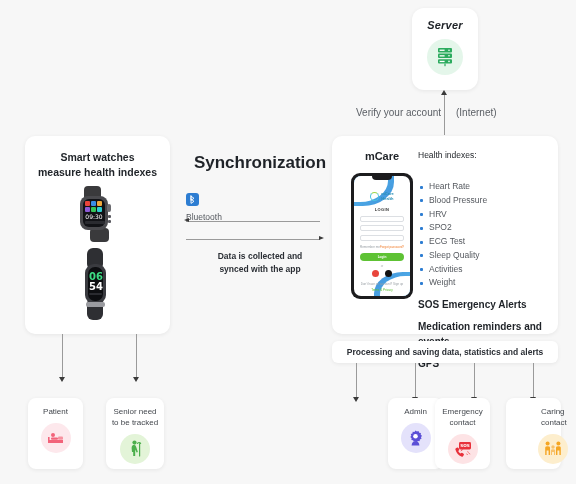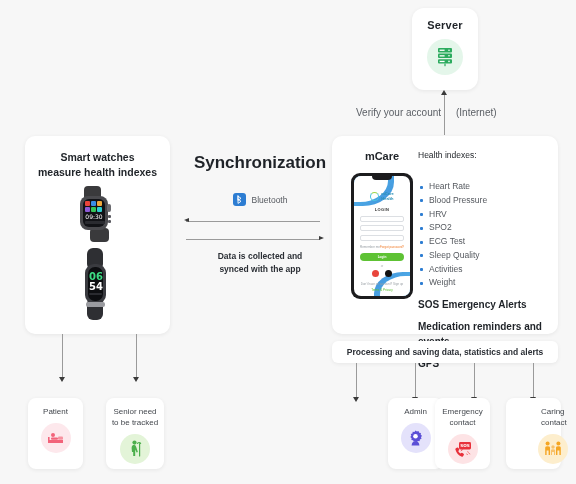--- a/index.html
+++ b/index.html
@@ -12,21 +12,21 @@
   #stage { position: relative; width: 576px; height: 484px; background: #f7f7f7; }
 
   .card {
     position: absolute;
     background: #ffffff;
     border-radius: 10px;
     box-shadow: 0 1px 4px rgba(0,0,0,0.07);
   }
 
   
-  #server-card { left: 412px; top: 8px; width: 66px; height: 82px; border-radius: 12px; }
+  #server-card { left: 412px; top: 8px; width: 66px; height: 82px; border-radius: 12px; font-style: italic; }
   #server-title {
     text-align: center; font-size: 11px; font-weight: bold; color: #1f2328;
     margin-top: 11px; letter-spacing: .2px;
   }
   #server-icon-wrap {
     width: 36px; height: 36px; border-radius: 50%;
     background: #e4f6ea; margin: 8px auto 0;
     display: flex; align-items: center; justify-content: center;
   }
 
@@ -51,21 +51,21 @@
   #watch1 { left: 35px; top: 50px; width: 74px; height: 56px; }
   #watch2 { left: 50px; top: 112px; width: 45px; height: 72px; }
 
   
   #sync-title {
     position: absolute; left: 186px; top: 153px; width: 148px;
     text-align: center; font-size: 17px; font-weight: bold; color: #1f2328;
   }
   #bt-row {
     position: absolute; left: 186px; top: 193px; width: 148px;
-    display: flex; align-items: center; justify-content: center; gap: 6px;
+    display: flex; align-items: flex-start; justify-content: center; gap: 6px; flex-direction: column;
   }
   #bt-icon {
     width: 13px; height: 13px; border-radius: 3px; background: #2d7dd2;
     display: flex; align-items: center; justify-content: center;
   }
   #bt-label { font-size: 8.5px; color: #55595f; }
 
   .h-arrow { position: absolute; height: 1px; background: #9a9a9a; }
   #arrow-left-line { left: 186px; top: 221px; width: 134px; }
   #arrow-left-head {

